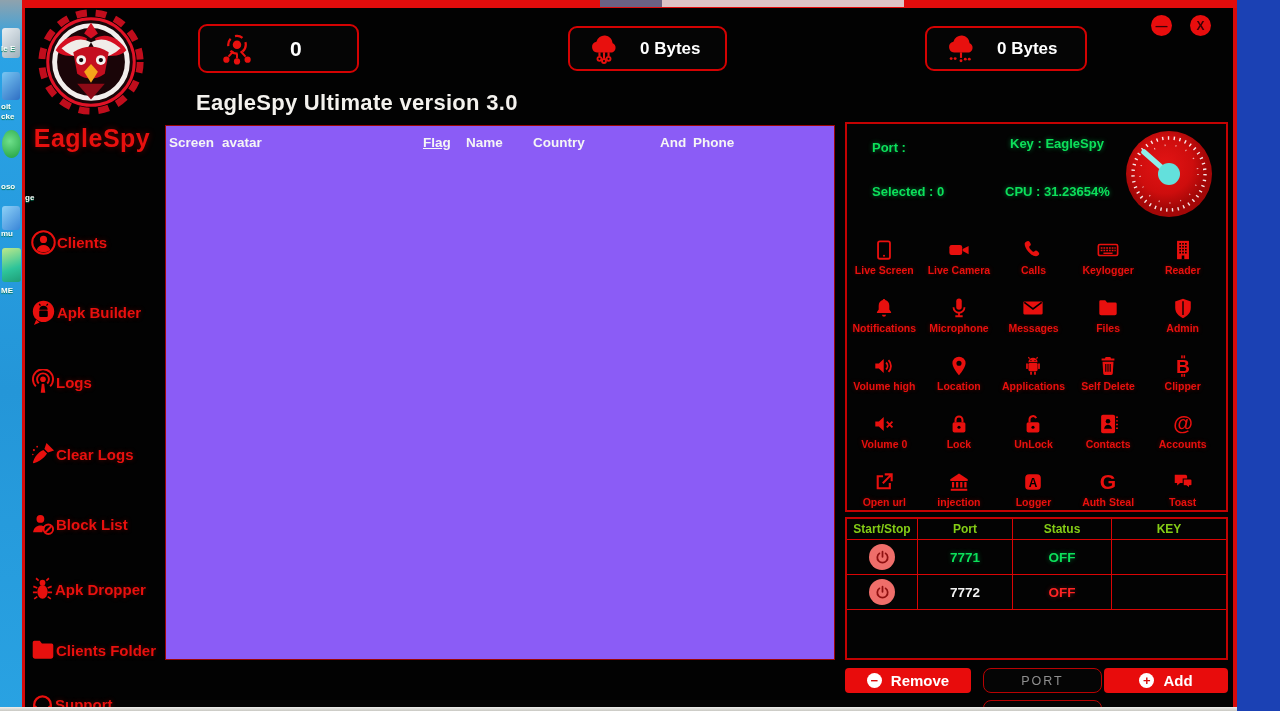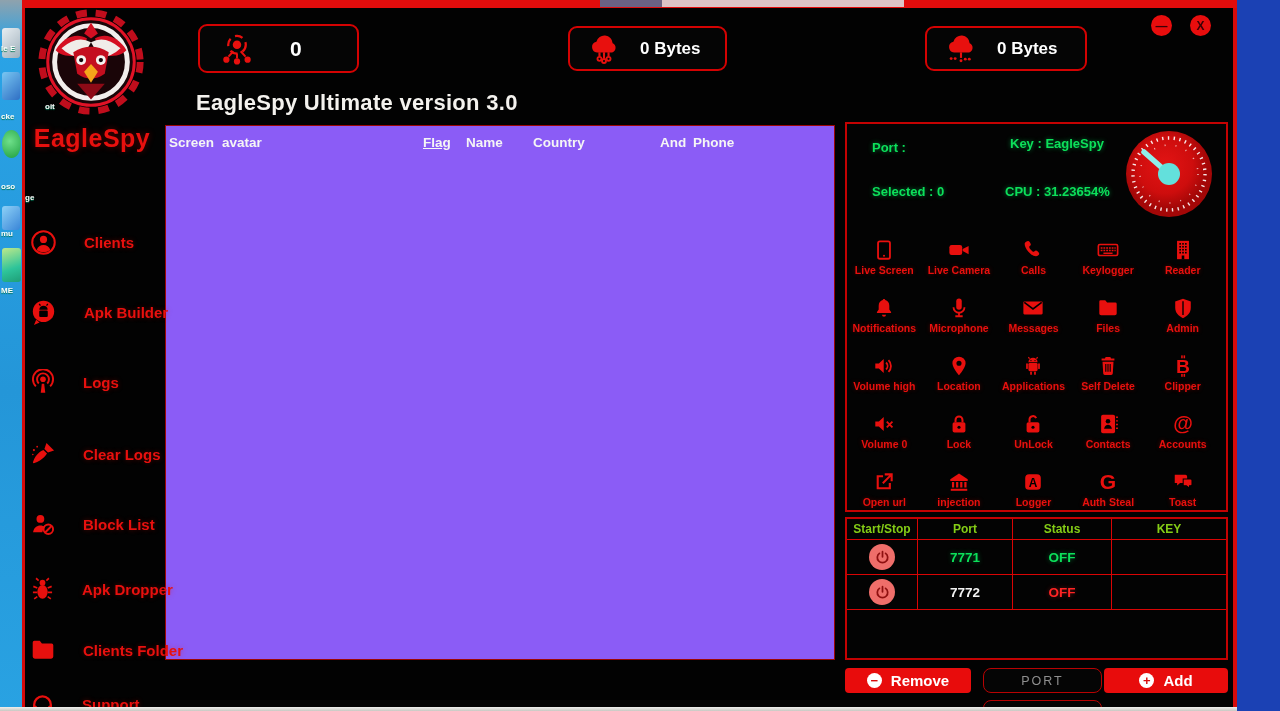--- a/index.html
+++ b/index.html
@@ -29,21 +29,21 @@
          text-shadow:0 0 6px rgba(255,0,0,.35);letter-spacing:.5px;}
   .main-title{left:196px;top:90px;color:#f4f2ee;font-size:22px;font-weight:bold;letter-spacing:.3px;}
   .statbox{border:2px solid #d40202;border-radius:9px;background:#050505;display:flex;align-items:center;
            color:#fff;font-weight:bold;}
   .statbox .icn{color:#e8100e;}
   .cbox{left:198px;top:24px;width:161px;height:49px;padding:0 20px;gap:36px;font-size:21px;}
   .ubox{left:568px;top:26px;width:159px;height:45px;padding:0 18px;gap:20px;font-size:17px;}
   .dbox{left:925px;top:26px;width:162px;height:45px;padding:0 18px;gap:20px;font-size:17px;}
 
   
-  .side-item{display:flex;align-items:center;gap:27px;color:#e8100e;font-size:15px;font-weight:bold;
+  .side-item{display:flex;align-items:center;gap:0;color:#e8100e;font-size:15px;font-weight:bold;
              left:30px;cursor:pointer;text-shadow:0 0 5px rgba(230,20,10,.35);white-space:nowrap;z-index:3;}
   .side-item .icn{flex:0 0 auto;}
 
   
   .ctable{left:165px;top:125px;width:670px;height:535px;border:1px solid #9c0606;background:#8b5cf6;z-index:2;}
   .ctable .th{position:absolute;top:9px;color:#f5f5f5;font-size:13.5px;font-weight:600;}
 
   
   .panel1{left:845px;top:122px;width:383px;height:390px;border:2px solid #c40202;background:#030303;z-index:2;}
   .gtext{position:absolute;color:#0ce05a;font-weight:bold;font-size:13px;text-shadow:0 0 5px rgba(0,255,110,.45);white-space:nowrap;}
@@ -289,21 +289,21 @@
       </symbol>
   </defs>
 </svg>
 
 <div class="screen">
 
   <div class="abs desk-left">
     <div class="blob" style="left:2px;top:28px;width:18px;height:30px;background:linear-gradient(135deg,#e8eef2,#9fb0bb);"></div>
     <div class="frag" style="top:44px;">le E</div>
     <div class="blob" style="left:2px;top:72px;width:18px;height:28px;background:linear-gradient(135deg,#79c7f2,#2f6fc4);"></div>
-    <div class="frag" style="top:102px;margin-left:44px;">oit</div>
+    <div class="frag" style="top:102px;">oit</div>
     <div class="frag" style="top:112px;">cke</div>
     <div class="blob" style="left:2px;top:130px;width:19px;height:28px;border-radius:50%;background:radial-gradient(circle at 40% 40%,#6fe08a,#1d9e3f);"></div>
     <div class="frag" style="top:182px;">oso</div>
     <div class="frag" style="top:193px;padding-left:24px;">ge</div>
     <div class="blob" style="left:2px;top:206px;width:18px;height:24px;background:linear-gradient(135deg,#8fd2f7,#3a86d8);"></div>
     <div class="frag" style="top:229px;">mu</div>
     <div class="blob" style="left:2px;top:248px;width:19px;height:34px;background:linear-gradient(160deg,#bfe98a,#2ec49a 60%,#1e9e77);"></div>
     <div class="frag" style="top:286px;">ME</div>
   </div>
   <div class="abs desk-right"></div>

